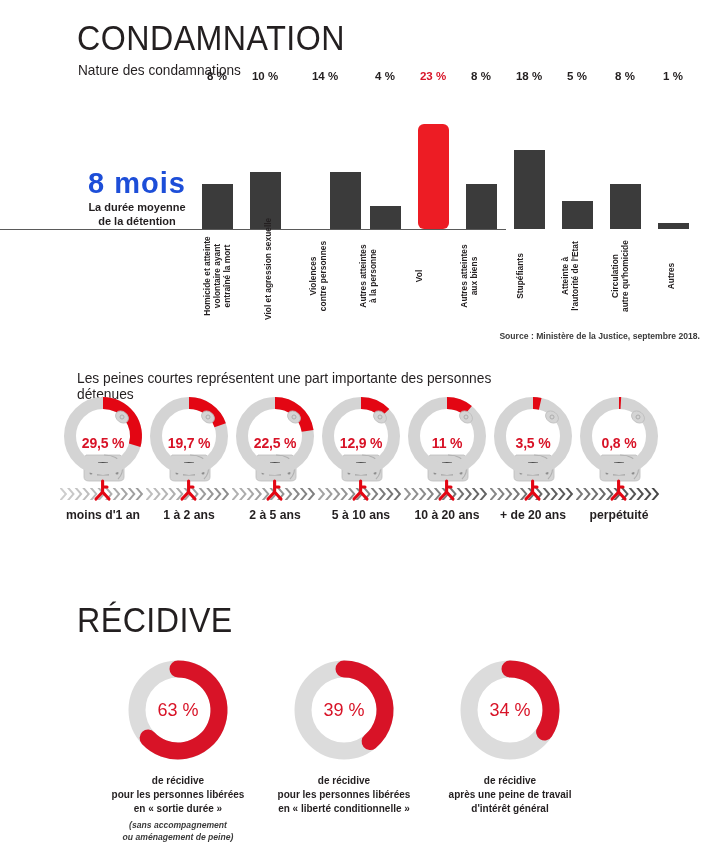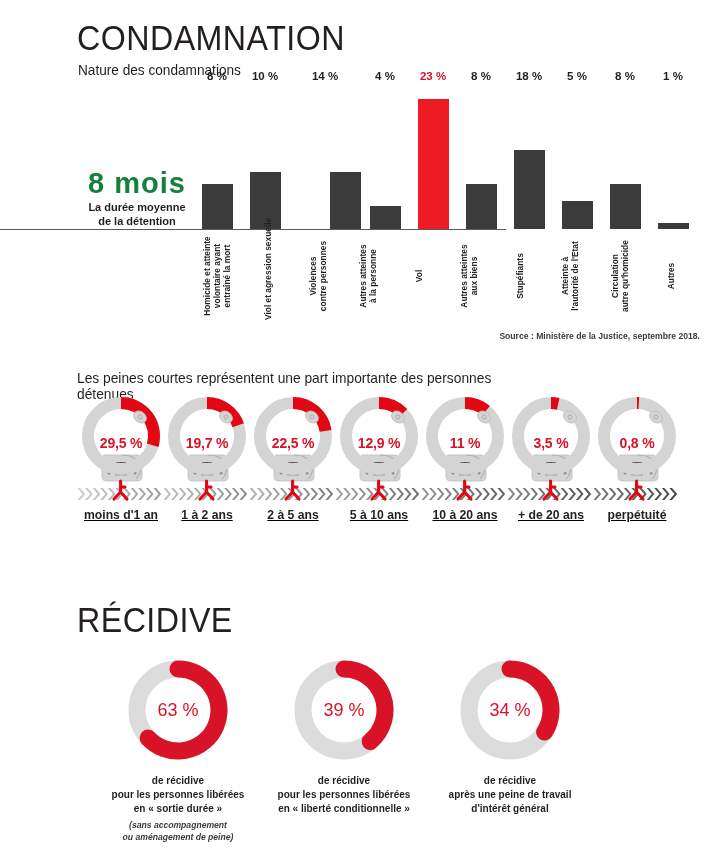--- a/index.html
+++ b/index.html
@@ -27,21 +27,21 @@
   }
   #subtitle-condamnation {
     position: absolute; left: 78px; top: 62px;
     font-size: 14.5px; color: #231f20; font-weight: 400;
     transform: scaleX(0.94); transform-origin: left center;
   }
 
   
   #duration-callout { position: absolute; left: 72px; top: 168px; width: 130px; text-align: center; }
   #duration-value {
-    font-size: 29px; font-weight: bold; color: #15803d;
+    font-size: 29px; font-weight: bold; color: #1d4ed8;
     letter-spacing: 1px; line-height: 1.05;
     font-family: "Liberation Sans", sans-serif;
   }
   #duration-caption {
     margin-top: 3px; font-size: 11px; font-weight: bold;
     color: #231f20; line-height: 1.2; text-align: center;
   }
 
   
   #barchart {
@@ -83,21 +83,21 @@
 
   
   #sec-peines { position: absolute; left: 0; top: 360px; width: 573px; height: 190px; }
   #peines-heading {
     position: absolute; left: 77px; top: 10px;
     font-size: 14.5px; color: #231f20; font-weight: 400;
     transform: scaleX(0.95); transform-origin: left center;
   }
   #cuffs-row {
     position: absolute; left: 60px; top: 33px; width: 620px;
-    display: flex; justify-content: flex-end; text-decoration: underline;
+    display: flex; justify-content: flex-start;
   }
   .cuff-item { width: 86px; position: relative; text-align: center; }
   .cuff-svg-wrap { width: 86px; height: 113px; position: relative; }
   .cuff-value {
     position: absolute; left: 0; top: 42px; width: 86px; text-align: center;
     font-size: 14px; font-weight: bold; color: #d81327;
     letter-spacing: -0.2px;
   }
   .cuff-caption {
     margin-top: 2px; font-size: 12.2px; font-weight: bold; color: #231f20;
@@ -166,21 +166,21 @@
             <div class="bar-rect" style="height: 57px; margin-left: 41px;">
               <div class="bar-label">14 %</div>
             </div>
           </div>
           <div class="bar-col">
             <div class="bar-rect" style="height: 22.6087px;">
               <div class="bar-label">4 %</div>
             </div>
           </div>
           <div class="bar-col">
-            <div class="bar-rect is-highlight" style="height: 130px;">
+            <div class="bar-rect is-highlight" style="height: 105px; border-radius: 6px;">
               <div class="bar-label is-highlight">23 %</div>
             </div>
           </div>
           <div class="bar-col">
             <div class="bar-rect" style="height: 45.2174px;">
               <div class="bar-label">8 %</div>
             </div>
           </div>
           <div class="bar-col">
             <div class="bar-rect" style="height: 79px;">

